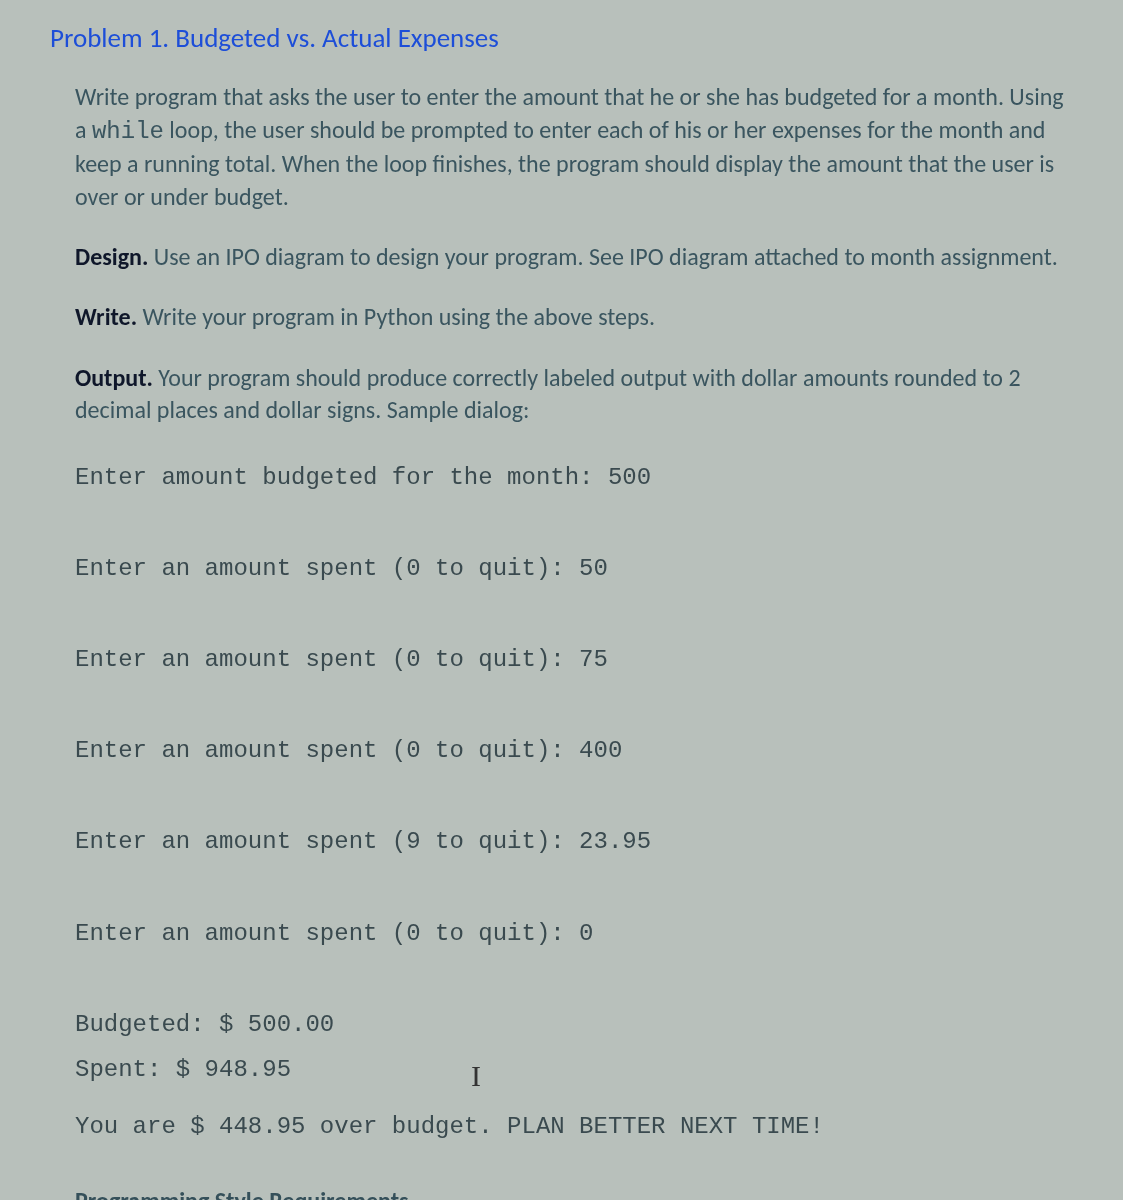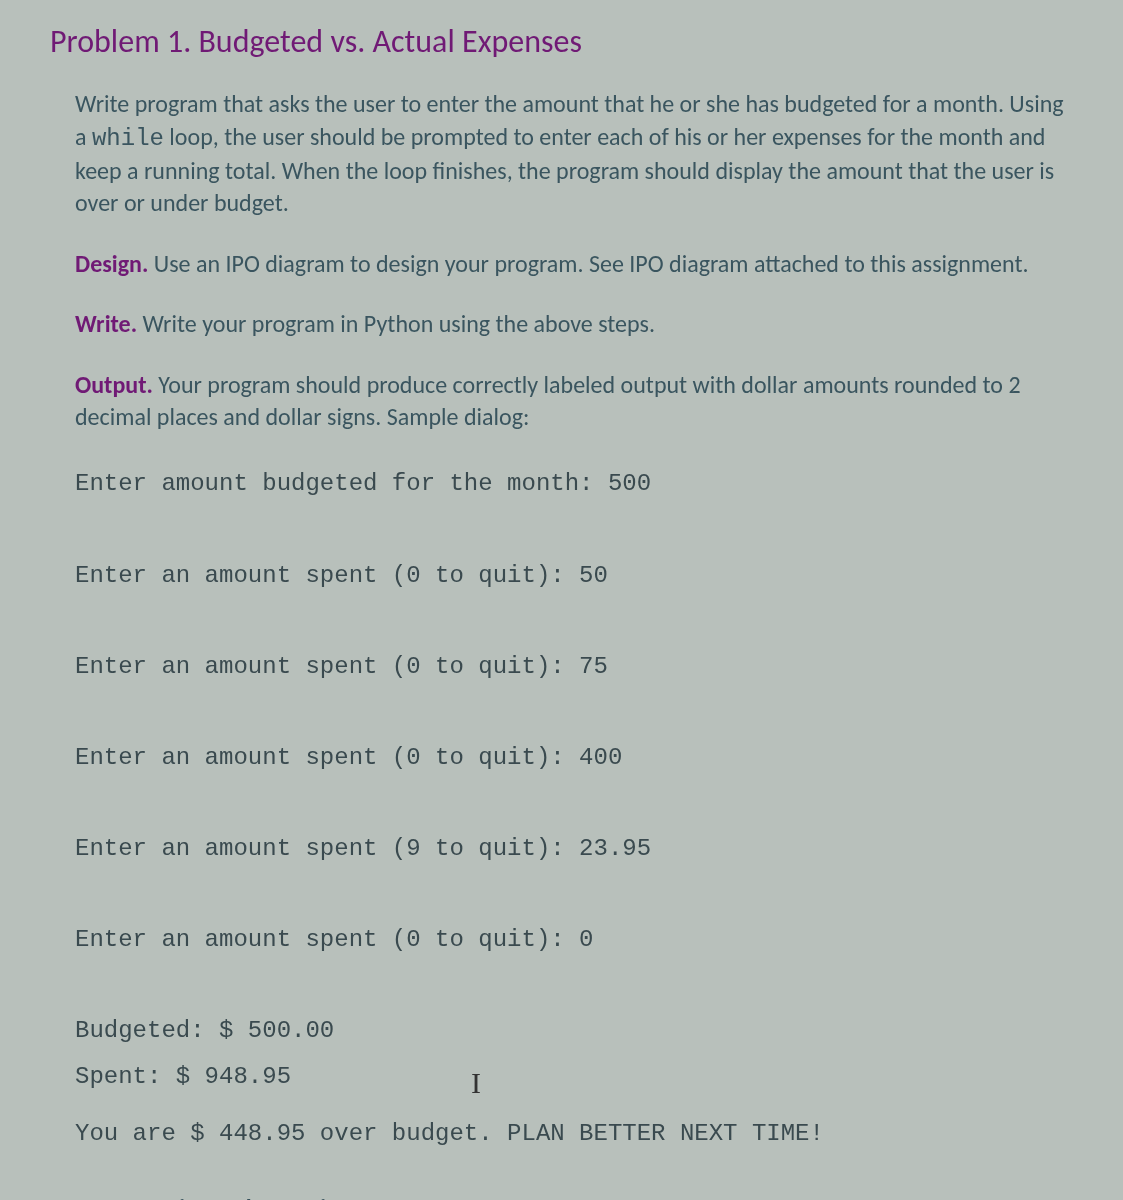--- a/index.html
+++ b/index.html
@@ -9,34 +9,34 @@
       font-family: Calibri, Arial, sans-serif;
       width: 1123px;
       color: #2a3a3a;
     }
     .page {
       padding: 20px 45px 20px 50px;
       font-size: 24px;
       line-height: 1.35;
     }
     .title {
-      color: #701a75;
-      font-size: 32px;
+      color: #1d4ed8;
+      font-size: 27px;
       margin-bottom: 25px;
     }
     .indent {
       margin-left: 25px;
     }
     .para {
       color: #3a555f;
       margin-bottom: 28px;
     }
     .label {
       font-weight: bold;
-      color: #701a75;
+      color: #0f172a;
     }
     .mono {
       font-family: "Courier New", monospace;
       font-size: 24px;
       color: #3a4a4f;
       white-space: pre;
       line-height: 1.9;
       margin-bottom: 12px;
     }
     .under-wavy {
@@ -66,21 +66,21 @@
 
   <div class="title">Problem 1.  Budgeted vs. Actual Expenses</div>
 
   <div class="indent">
 
     <div class="para">
       <span>Write program that asks the user to enter the amount that he or she has budgeted for a month. Using a </span><span style="font-family:'Courier New',monospace">while</span><span> loop, the user should be prompted to enter each of his or her expenses for the month and keep a running total. When the loop finishes, the program should display the amount that the user is over or under budget.</span>
     </div>
 
     <div class="para">
-      <span class="label">Design.</span><span> Use an IPO diagram to design your program. See IPO diagram attached to this assignment.</span>
+      <span class="label">Design.</span><span> Use an IPO diagram to design your program. See IPO diagram attached to month assignment.</span>
     </div>
 
     <div class="para">
       <span class="label">Write.</span><span>  Write your program in Python using the above steps.</span>
     </div>
 
     <div class="para">
       <span class="label">Output.</span><span> Your program should produce correctly labeled output with dollar amounts rounded to 2 decimal places and dollar signs.  Sample dialog:</span>
     </div>
 

